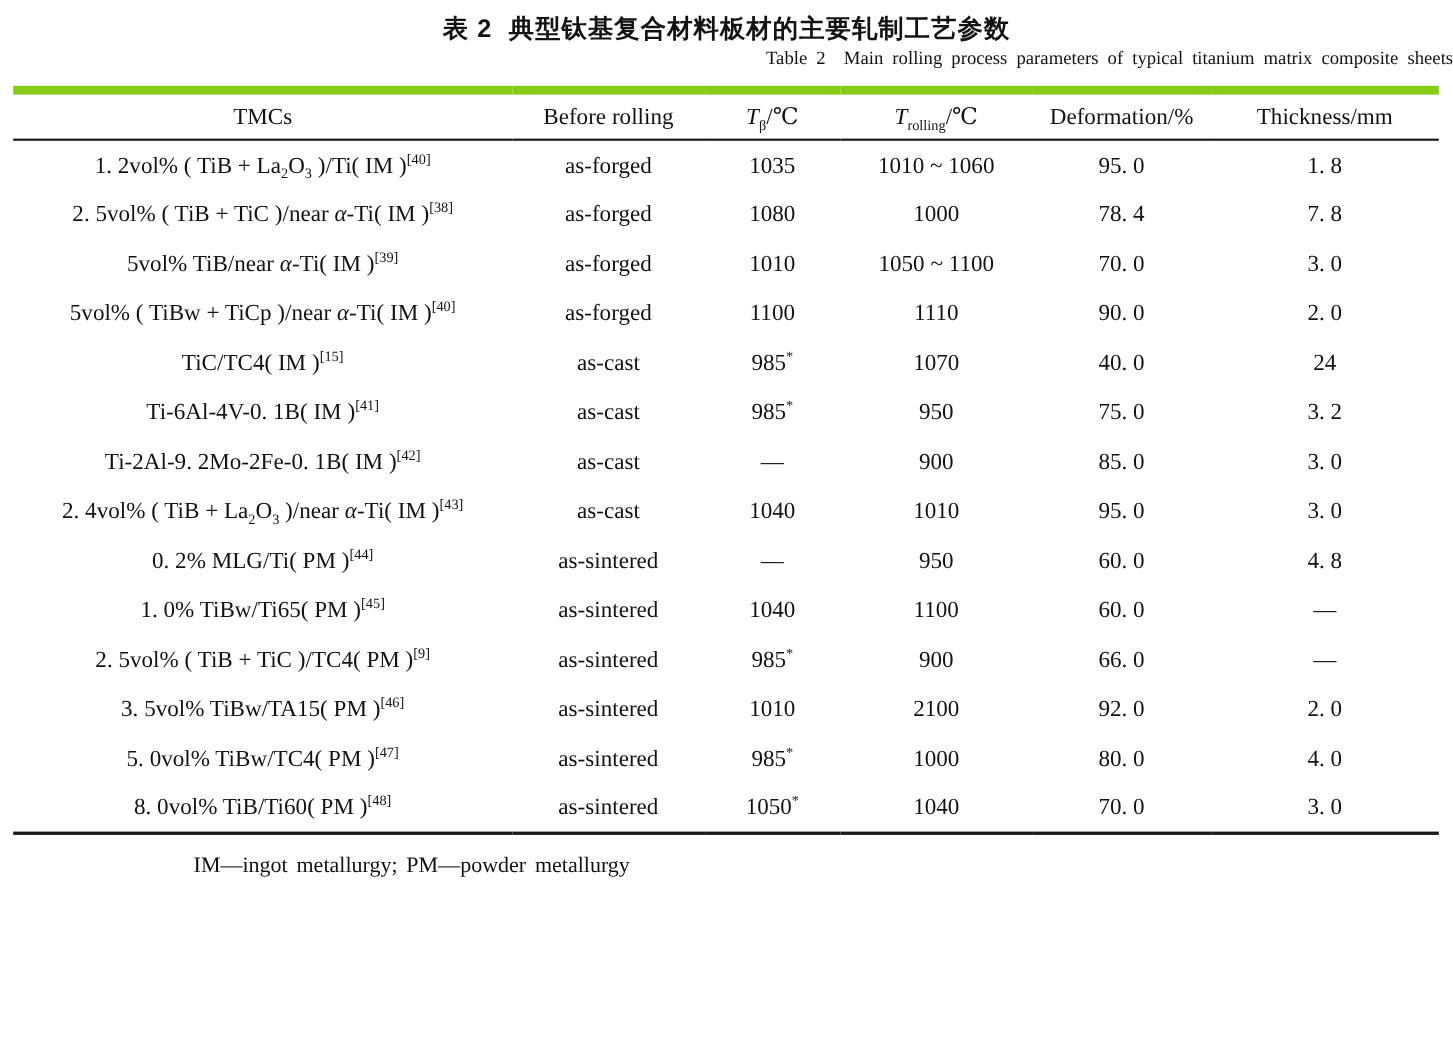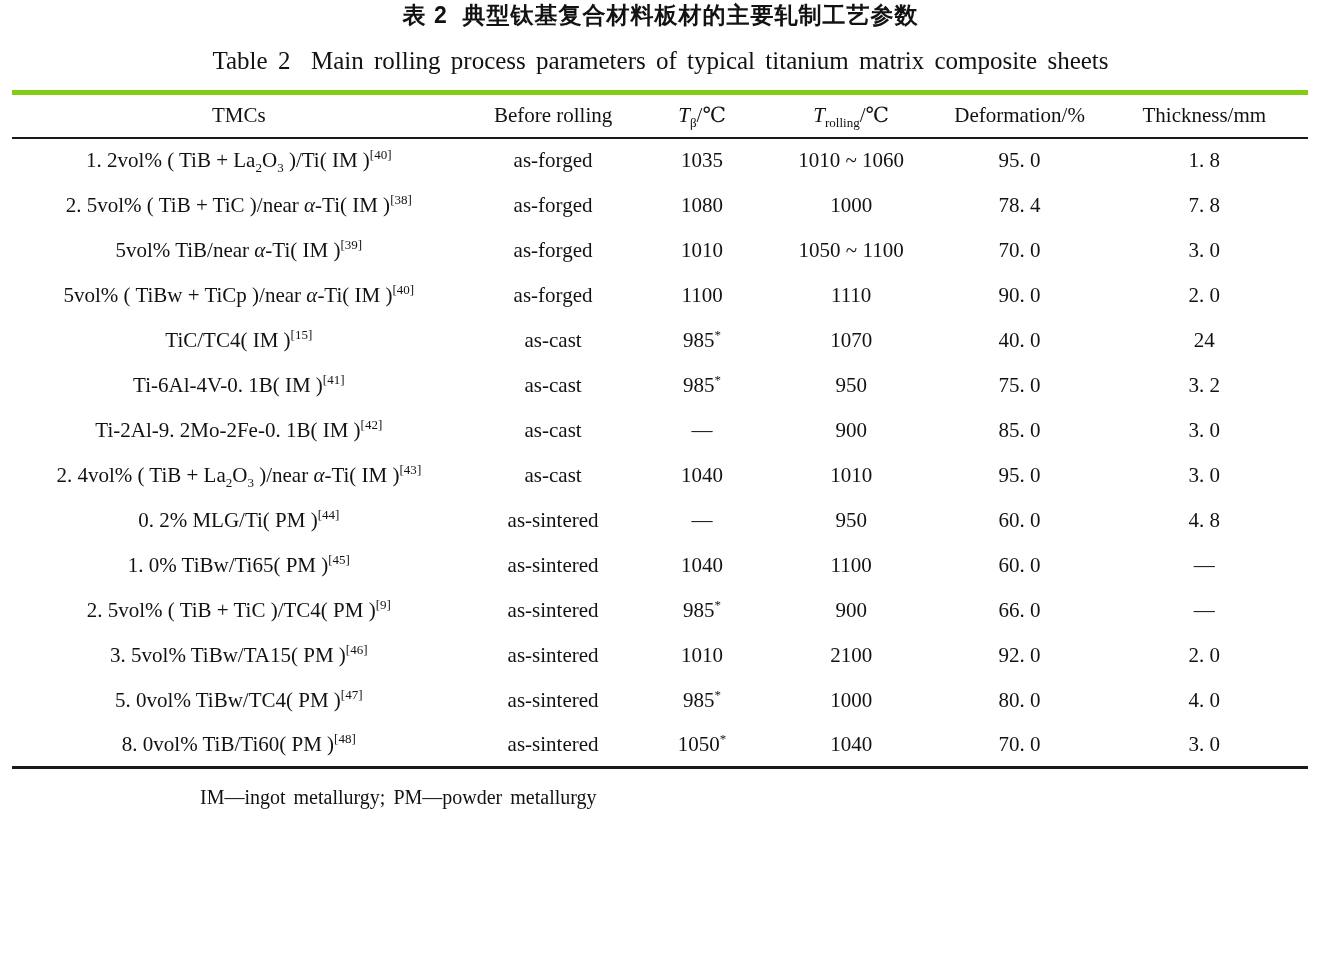--- a/index.html
+++ b/index.html
@@ -10,40 +10,41 @@
   .page {
     position: relative;
     width: 1321px;
     height: 960px;
     background: #ffffff;
     color: #121212;
     font-family: "Liberation Serif", "DejaVu Serif", serif;
     overflow: hidden;
   }
   .title-zh {
+    padding-top: 11px;
     text-align: center;
     font-family: "Liberation Sans", "DejaVu Sans", sans-serif;
     font-weight: bold;
     font-size: 23px;
     white-space: pre;
     letter-spacing: 1px;
   }
   .title-en {
-    margin-top: 16px;
-    text-align: center;
-    font-size: 25px;
+    margin-top: 1px;
+    text-align: right;
+    font-size: 17px;
     white-space: pre;
     word-spacing: 4px;
   }
   table.params {
     border-collapse: collapse;
     table-layout: fixed;
     width: 1296px;
     margin: 15px 13px 0 12px;
-    border-top: 5px solid #84cc16;
+    border-top: 8px solid #84cc16;
     border-bottom: 3px solid #1a1a1a;
   }
   thead tr {
     height: 45px;
     border-bottom: 2px solid #1a1a1a;
   }
   tbody tr {
     height: 45px;
   }
   th, td {
@@ -66,21 +67,21 @@
   .note {
     margin: 17px 20px 0 80px;
     font-size: 20px;
     word-spacing: 3px;
   }
   .note-line-1 {
     white-space: pre;
   }
   .note-line-2 {
     margin-top: 13px;
-    margin-left: 120px;
+    margin-left: 96px;
     white-space: pre;
   }
 </style>
 </head>
 <body>
 
 <div class="page">
 
   <div class="title-zh">表 2  典型钛基复合材料板材的主要轧制工艺参数</div>
 

